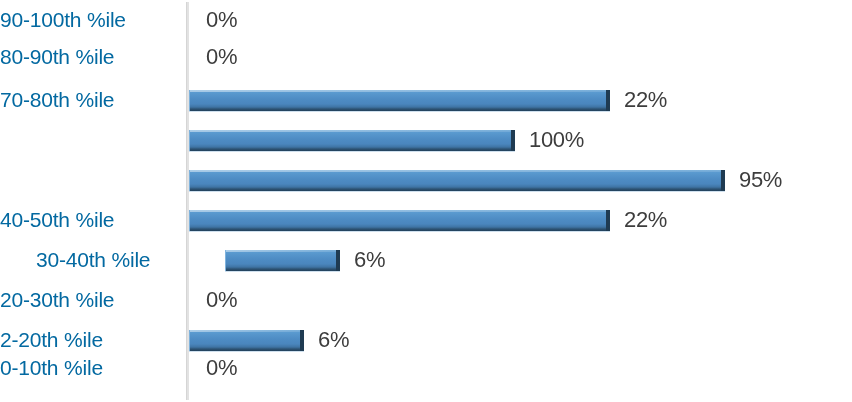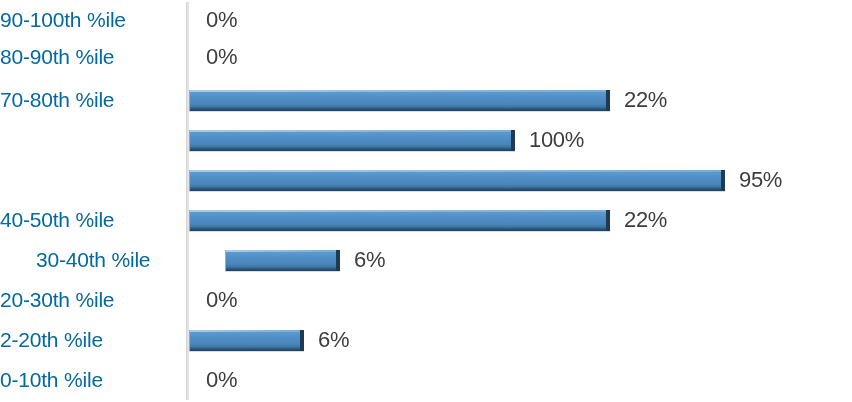--- a/index.html
+++ b/index.html
@@ -166,20 +166,20 @@
           <div class="bar-area" style="width: 1px;"></div>
           <div class="val-label" style="left: 206px;">0%</div>
         </div>
         <div class="row" style="top: 320px;">
           <div class="cat-label">2-20th %ile</div>
           <div class="bar-area" style="width: 115px;">
             <div class="bar" style="width: 115px;"></div>
           </div>
           <div class="val-label" style="left: 318px;">6%</div>
         </div>
-        <div class="row" style="top: 360px;">
+        <div class="row" style="top: 348px;">
           <div class="cat-label">0-10th %ile</div>
           <div class="bar-area" style="width: 1px;"></div>
           <div class="val-label" style="left: 206px;">0%</div>
         </div>
       </div>
   </div>
 </div>
 
 </body></html>

